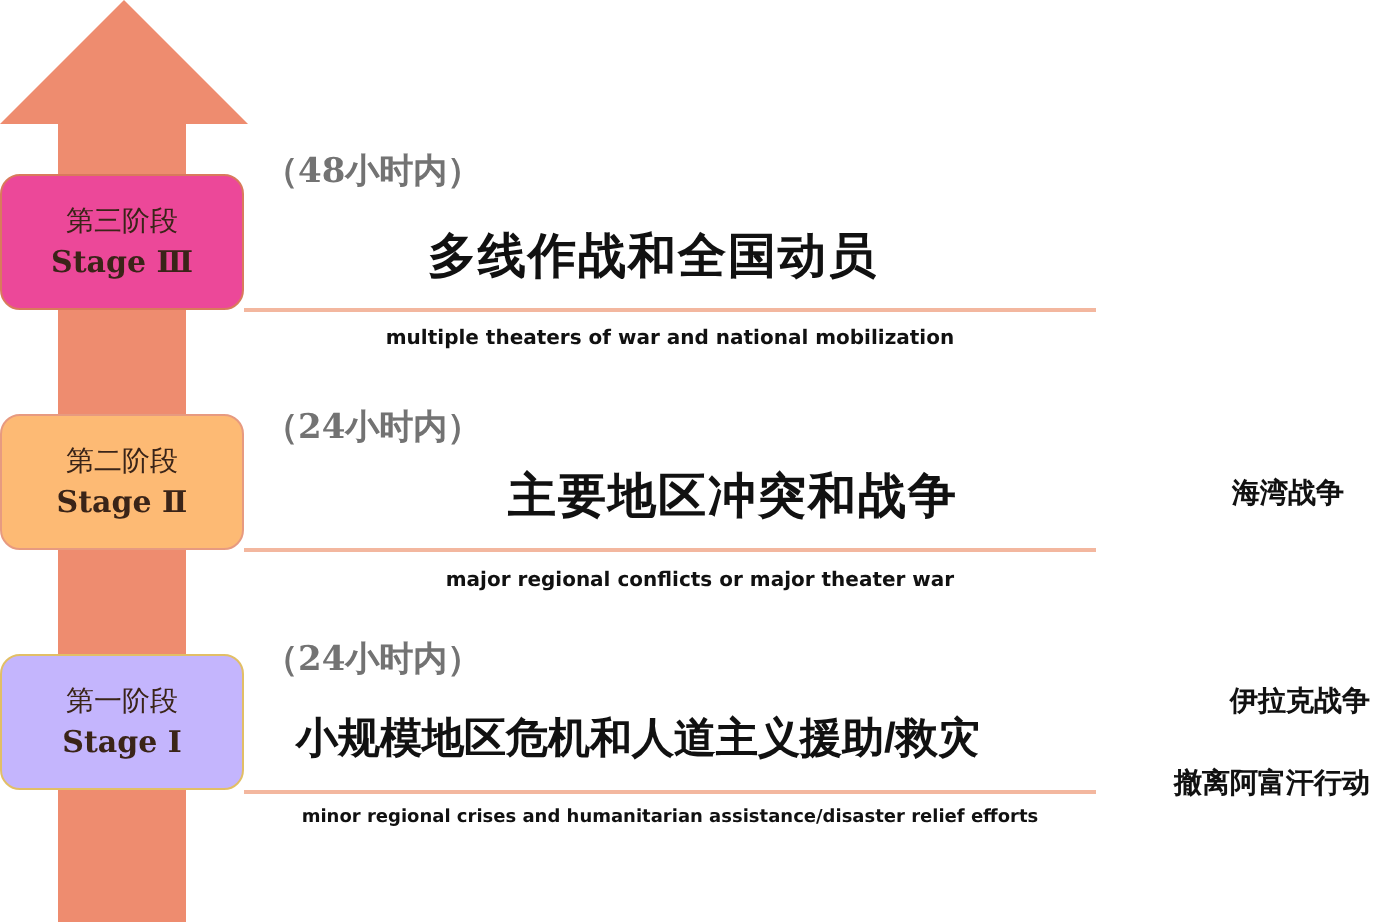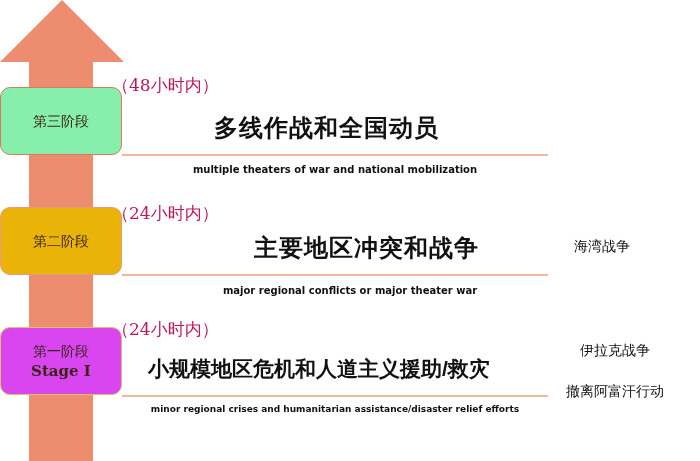--- a/index.html
+++ b/index.html
@@ -14,61 +14,63 @@
     position: absolute; left: 0; top: 0; width: 0; height: 0;
     border-left: 62px solid transparent; border-right: 62px solid transparent;
     border-bottom: 62px solid #ee8c6f;
   }
   .stage-box {
     position: absolute; left: 0; width: 122px; height: 68px; border-radius: 10px;
     display: flex; flex-direction: column; align-items: center; justify-content: center;
     color: #3a2418; font-size: 14px; line-height: 20px; box-sizing: border-box;
   }
   .stage-box .en { font-weight: bold; font-size: 15px; }
-  .stage-3 { top: 87px; background: #86efac; border: 1px solid #d97a5c; }
-  .stage-2 { top: 207px; background: #eab308; border: 1px solid #e79a80; }
-  .stage-1 { top: 327px; background: #d946ef; border: 1px solid #e2bf66; }
+  .stage-3 { top: 87px; background: #ec4899; border: 1px solid #d97a5c; }
+  .stage-2 { top: 207px; background: #fdba74; border: 1px solid #e79a80; }
+  .stage-1 { top: 327px; background: #c4b5fd; border: 1px solid #e2bf66; }
   .time-label {
-    position: absolute; left: 112px; color: #be185d; font-weight: normal; font-size: 17px;
+    position: absolute; left: 132px; color: #737373; font-weight: bold; font-size: 17px;
     font-family: "DejaVu Serif", serif;
   }
   .title-cn {
     position: absolute; color: #111; font-weight: bold; font-size: 24px; letter-spacing: 1px;
     font-family: Liberation Sans, sans-serif; white-space: nowrap;
   }
   .rule {
     position: absolute; left: 122px; width: 426px; height: 2px; background: #f3b79f;
   }
   .title-en {
     position: absolute; color: #111; font-weight: bold; font-size: 10px; white-space: nowrap;
     font-family: "DejaVu Sans", sans-serif; text-align: center;
   }
   .example {
-    position: absolute; color: #111; font-weight: normal; font-size: 14px; white-space: nowrap;
-    font-family: "DejaVu Sans", sans-serif; text-align: center; width: 140px;
+    position: absolute; color: #111; font-weight: bold; font-size: 14px; white-space: nowrap;
+    font-family: "DejaVu Sans", sans-serif; text-align: right; width: 140px;
   }
 </style>
 </head>
 <body>
 
 <div>
   <div class="arrow-head"></div>
   <div class="arrow-shaft"></div>
 </div>
 
 <div class="stage-box stage-3">
   <span>第三阶段</span>
+  <span class="en">Stage Ⅲ</span>
 </div>
 <div class="time-label" style="top:74px;">（48小时内）</div>
 <div class="title-cn" style="left:214px; top:112px;">多线作战和全国动员</div>
 <div class="rule" style="top:154px;"></div>
 <div class="title-en" style="left:122px; width:426px; top:164px;">multiple theaters of war and national mobilization</div>
 
 <div class="stage-box stage-2">
   <span>第二阶段</span>
+  <span class="en">Stage Ⅱ</span>
 </div>
 <div class="time-label" style="top:202px;">（24小时内）</div>
 <div class="title-cn" style="left:214px; top:232px;margin-left:40px;">主要地区冲突和战争</div>
 <div class="rule" style="top:274px;"></div>
 <div class="title-en" style="left:137px; width:426px; top:285px;">major regional conflicts or major theater war</div>
 <div class="example" style="left:532px; top:238px;">海湾战争</div>
 
 <div class="stage-box stage-1">
   <span>第一阶段</span>
   <span class="en">Stage Ⅰ</span>

